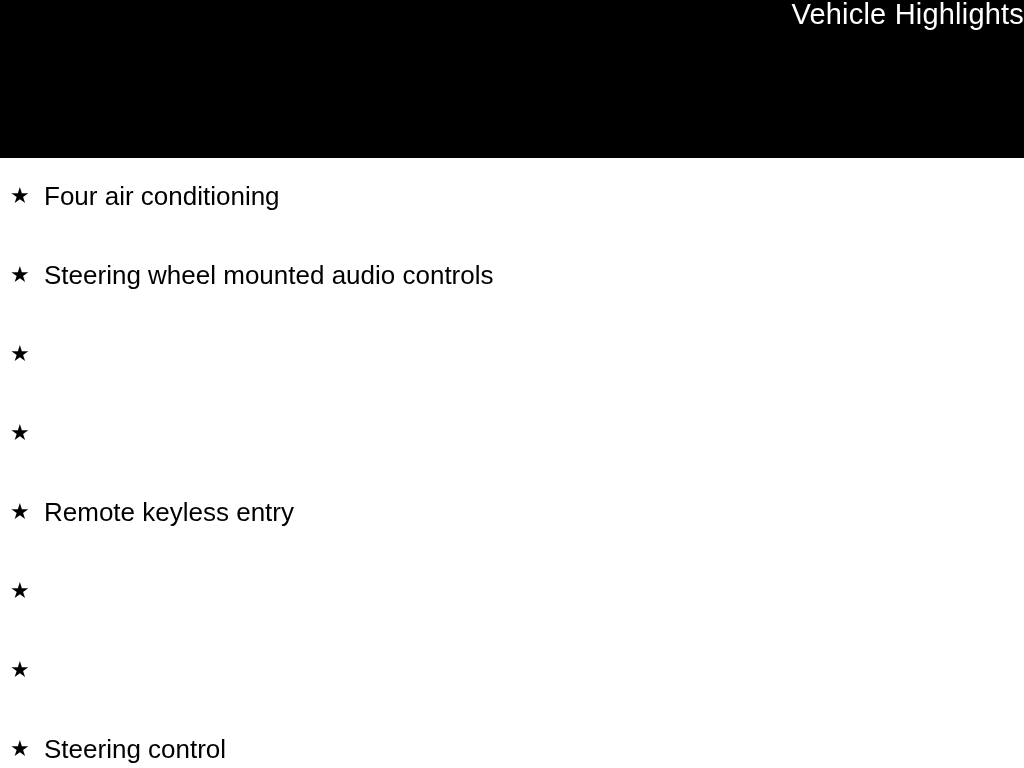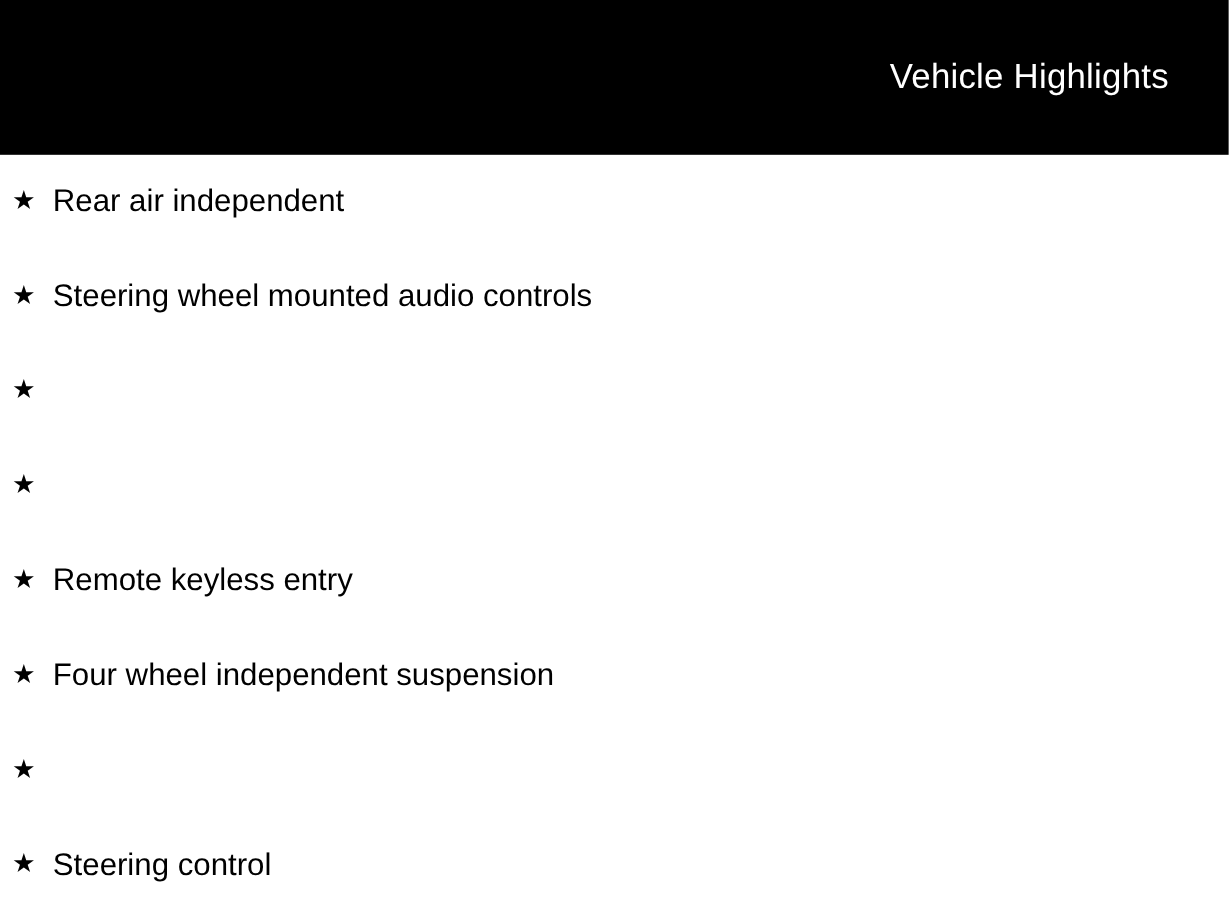--- a/index.html
+++ b/index.html
@@ -14,27 +14,26 @@
     overflow: hidden;
   }
   .page {
     position: relative;
     width: 1024px;
     height: 768px;
     background: #ffffff;
   }
   .header-bar {
     width: 1024px;
-    height: 129px;
+    height: 158px;
     background: #000000;
     display: flex;
-    align-items: center;
+    align-items: flex-start;
     justify-content: flex-end;
     box-sizing: border-box;
-    padding-right: 50px;
   }
   .header-title {
     color: #ffffff;
     font-size: 29px;
     font-weight: normal;
     letter-spacing: 0.2px;
     line-height: 1;
   }
   .list {
     list-style: none;
@@ -69,39 +68,38 @@
 
 <div class="page">
 
   <div class="header-bar">
     <div class="header-title">Vehicle Highlights</div>
   </div>
 
   <ul class="list">
     <li class="list-item">
       <span class="bullet-icon">★</span>
-      <span class="item-label">Rear air independent</span>
+      <span class="item-label">Four air conditioning</span>
     </li>
     <li class="list-item">
       <span class="bullet-icon">★</span>
       <span class="item-label">Steering wheel mounted audio controls</span>
     </li>
     <li class="list-item">
       <span class="bullet-icon">★</span>
     </li>
     <li class="list-item">
       <span class="bullet-icon">★</span>
     </li>
     <li class="list-item">
       <span class="bullet-icon">★</span>
       <span class="item-label">Remote keyless entry</span>
     </li>
     <li class="list-item">
       <span class="bullet-icon">★</span>
-      <span class="item-label">Four wheel independent suspension</span>
     </li>
     <li class="list-item">
       <span class="bullet-icon">★</span>
     </li>
     <li class="list-item">
       <span class="bullet-icon">★</span>
       <span class="item-label">Steering control</span>
     </li>
   </ul>
 

